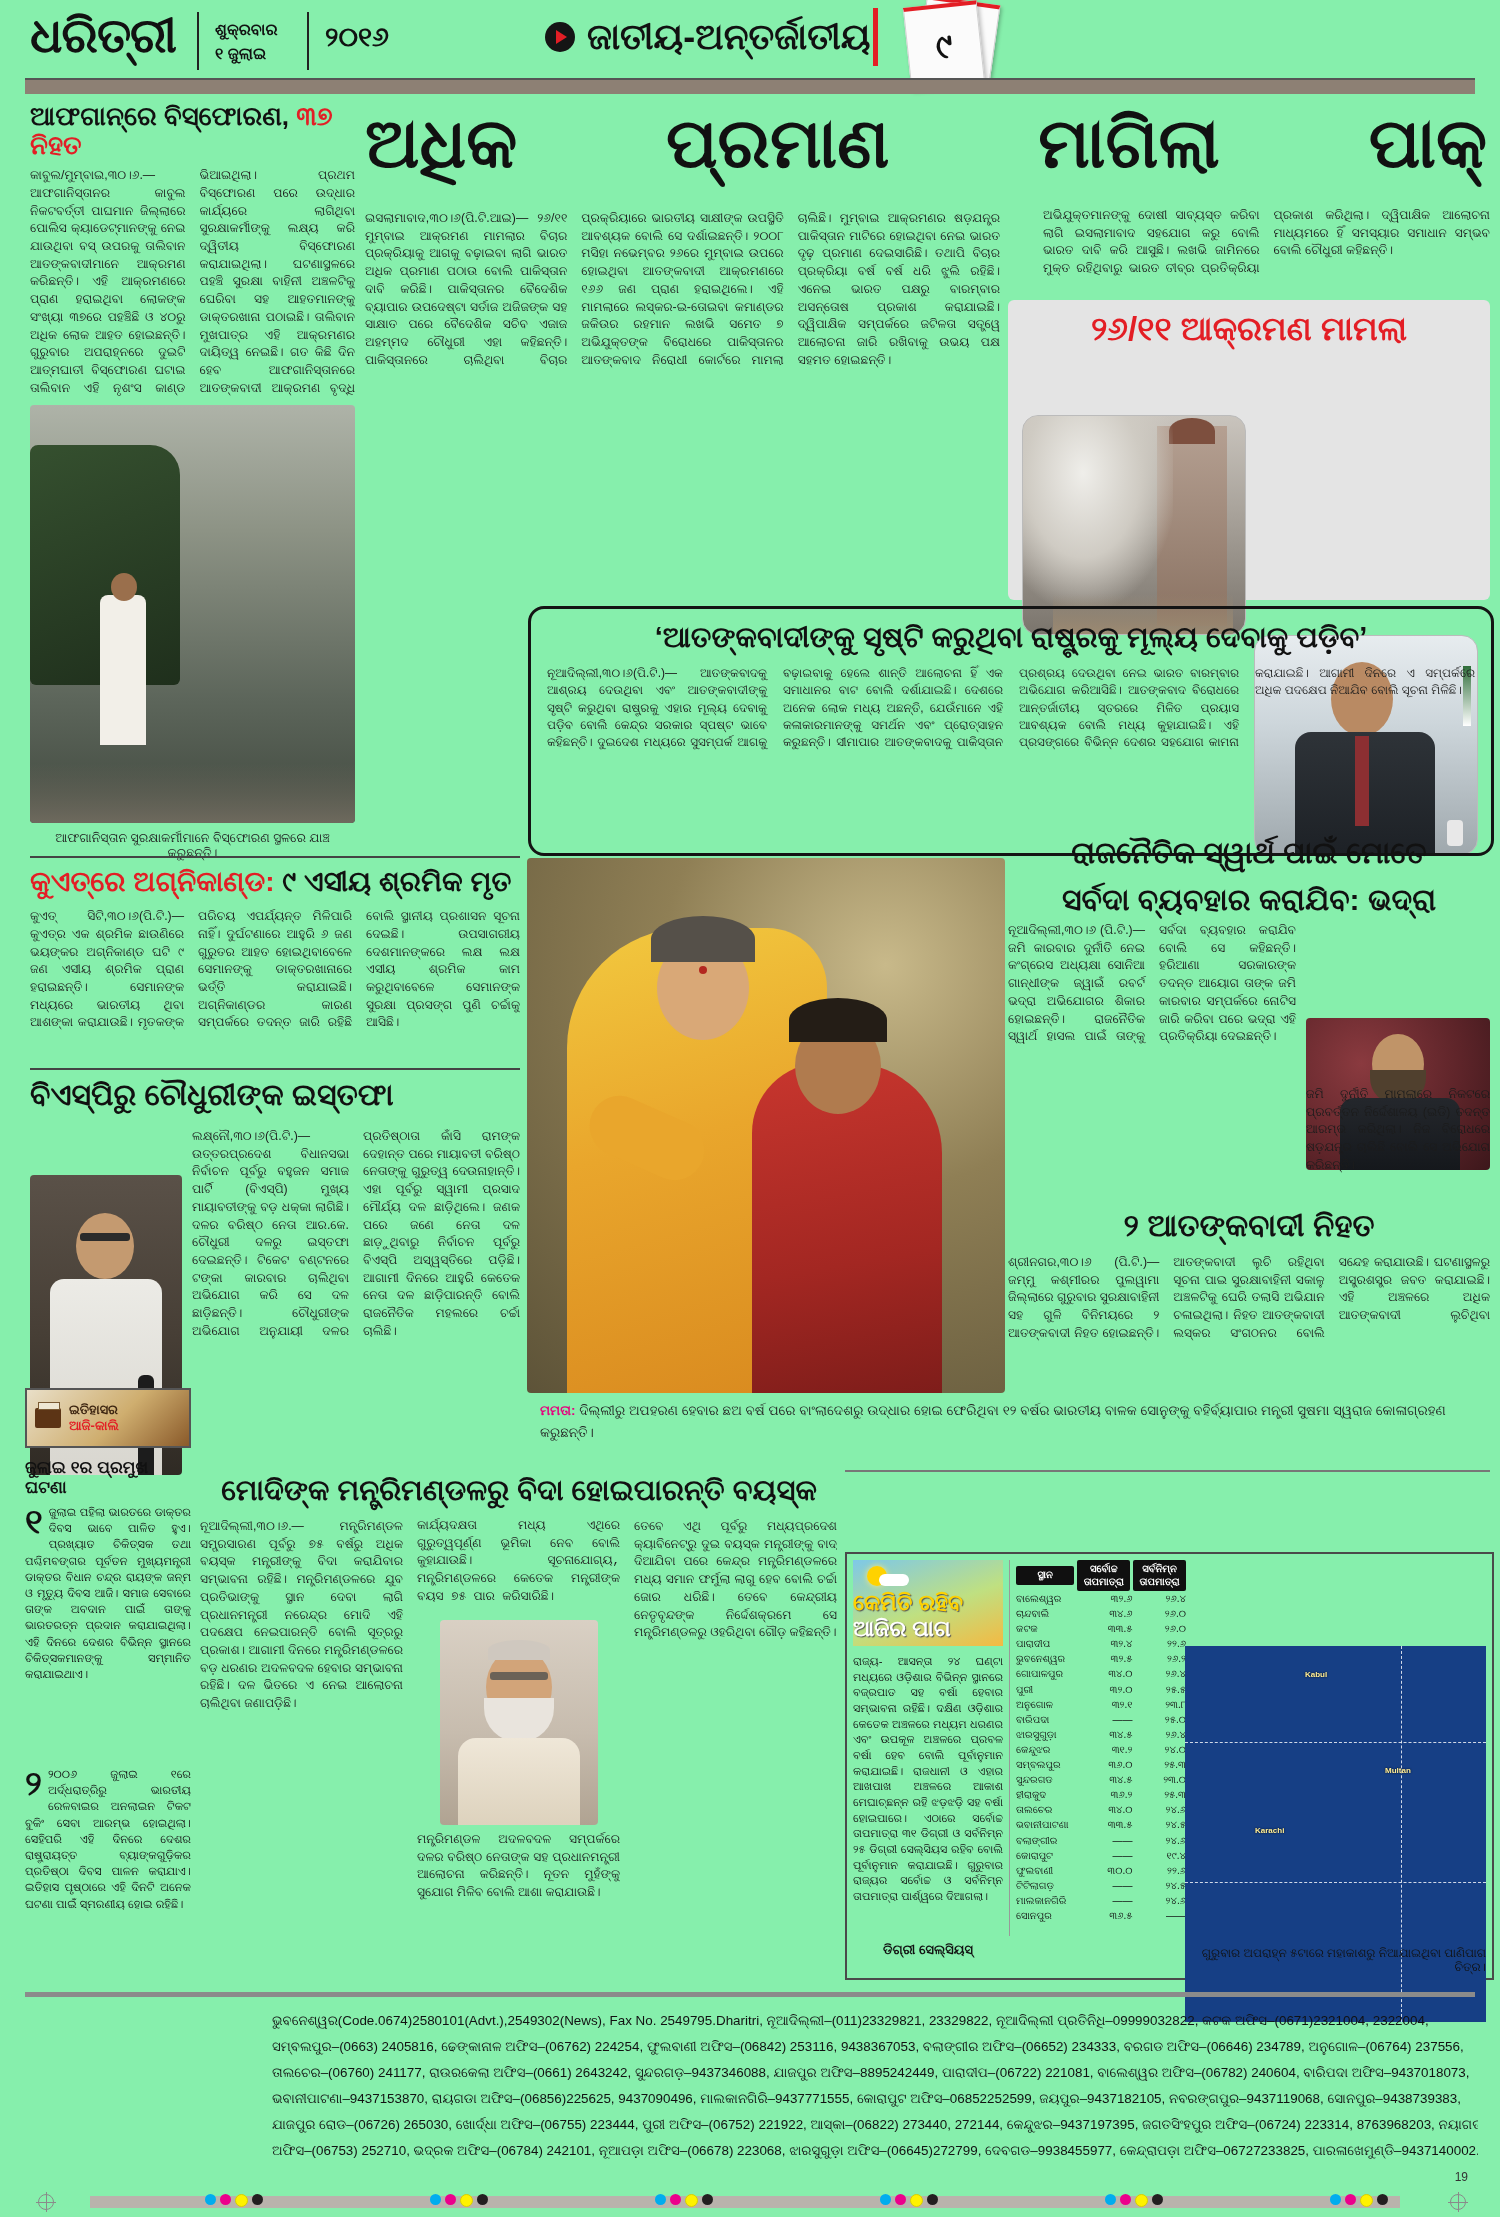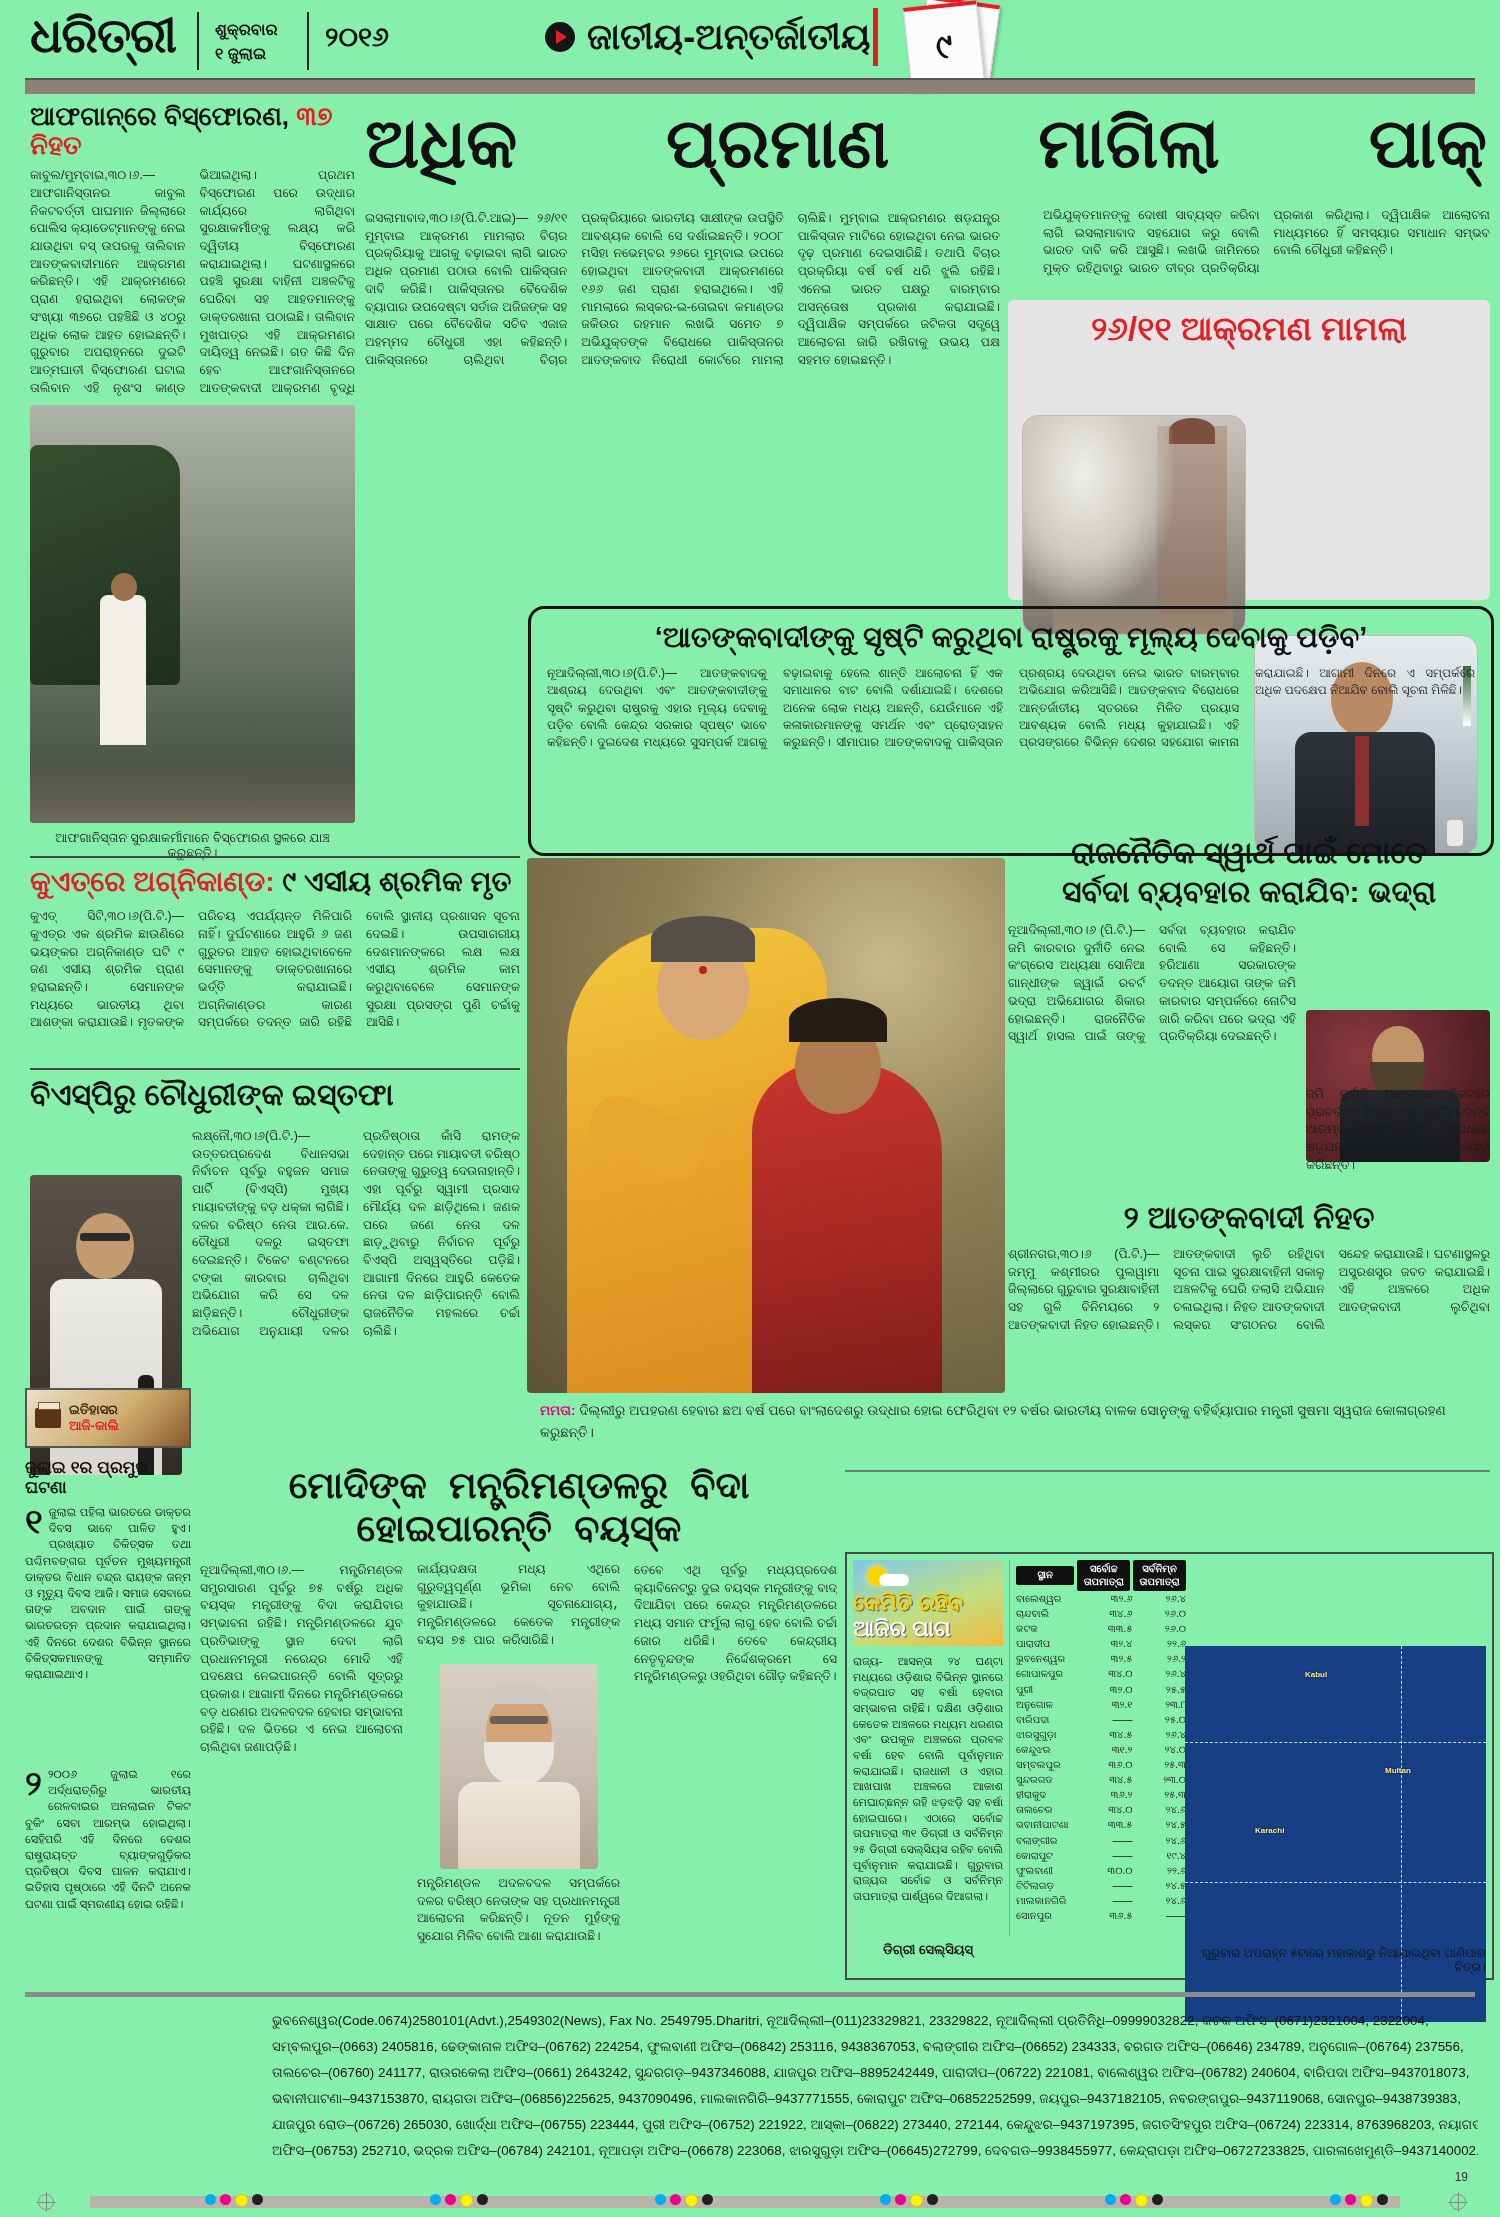--- a/index.html
+++ b/index.html
@@ -33,21 +33,21 @@
   .h-afghan{font-size:26px;font-weight:bold;line-height:1.1;margin:0 0 8px 0;}
   .main-head{font-size:69px;font-weight:bold;white-space:nowrap;letter-spacing:0px;
       text-align:justify;text-align-last:justify;}
   .case-box{background:#e4e4e4;border-radius:6px;}
   .case-title{font-size:33px;font-weight:bold;color:#e31e25;text-align:center;padding-top:10px;}
   .photo{position:relative;overflow:hidden;border-radius:4px;}
   .rphoto{border-radius:16px;border:1px solid #bbb;}
   .quote-box{border:3px solid #141414;border-radius:16px;padding:8px 16px;}
   .quote-head{font-size:29px;font-weight:bold;text-align:center;margin:4px 0 10px 0;}
   .h-mid{font-size:28px;font-weight:bold;margin:0 0 10px 0;line-height:1.15;}
-  .h-mid2{font-size:30px;font-weight:bold;margin:4px 0 10px 0;text-align:center;}
+  .h-mid2{font-size:30px;font-weight:bold;margin:12px 0 10px 0;text-align:center;}
   .caption{font-size:12.5px;text-align:center;color:#222;}
   .mag{color:#e6007e;font-weight:bold;}
   
   .hist-box{border:2px solid #555;height:60px;background:linear-gradient(135deg,#e9dfc8,#cfae6f 55%,#8a5a2a);
       display:flex;align-items:center;gap:8px;padding:4px 8px;box-sizing:border-box;}
   .hist-ico{width:26px;height:20px;background:#5c3415;border-radius:2px;position:relative;flex:0 0 auto;}
   .hist-ico:after{content:"";position:absolute;left:3px;top:-6px;width:20px;height:6px;background:#efe7d2;border:1px solid #7a5a33;}
   .hist-label{font-size:13px;font-weight:bold;color:#3c2410;line-height:1.2;}
   .hist-head{font-size:17px;font-weight:bold;margin:10px 0 6px 0;}
   .hist-item{font-size:11.4px;text-align:justify;line-height:1.42;}
@@ -220,21 +220,21 @@
     <div class="hist-head">ଜୁଲାଇ ୧ର ପ୍ରମୁଖ ଘଟଣା</div>
     <div class="hist-item" style="height:250px;overflow:hidden;">
       <span class="dropnum">୧</span><span>ଜୁଲାଇ ପହିଲା ଭାରତରେ ଡାକ୍ତର ଦିବସ ଭାବେ ପାଳିତ ହୁଏ। ପ୍ରଖ୍ୟାତ ଚିକିତ୍ସକ ତଥା ପଶ୍ଚିମବଙ୍ଗର ପୂର୍ବତନ ମୁଖ୍ୟମନ୍ତ୍ରୀ ଡାକ୍ତର ବିଧାନ ଚନ୍ଦ୍ର ରାୟଙ୍କ ଜନ୍ମ ଓ ମୃତ୍ୟୁ ଦିବସ ଆଜି। ସମାଜ ସେବାରେ ତାଙ୍କ ଅବଦାନ ପାଇଁ ତାଙ୍କୁ ଭାରତରତ୍ନ ପ୍ରଦାନ କରାଯାଇଥିଲା। ଏହି ଦିନରେ ଦେଶର ବିଭିନ୍ନ ସ୍ଥାନରେ ଚିକିତ୍ସକମାନଙ୍କୁ ସମ୍ମାନିତ କରାଯାଇଥାଏ।</span>
     </div>
     <div class="hist-item" style="margin-top:12px;height:200px;overflow:hidden;">
       <span class="dropnum">୨</span><span>୨୦୦୬ ଜୁଲାଇ ୧ରେ ଅର୍ଦ୍ଧରାତ୍ରିରୁ ଭାରତୀୟ ରେଳବାଇର ଅନଲାଇନ ଟିକଟ ବୁକିଂ ସେବା ଆରମ୍ଭ ହୋଇଥିଲା। ସେହିପରି ଏହି ଦିନରେ ଦେଶର ରାଷ୍ଟ୍ରାୟତ୍ତ ବ୍ୟାଙ୍କଗୁଡ଼ିକର ପ୍ରତିଷ୍ଠା ଦିବସ ପାଳନ କରାଯାଏ। ଇତିହାସ ପୃଷ୍ଠାରେ ଏହି ଦିନଟି ଅନେକ ଘଟଣା ପାଇଁ ସ୍ମରଣୀୟ ହୋଇ ରହିଛି।</span>
     </div>
   </div>
 
   <div class="abs" style="left:200px;top:1462px;width:638px;height:514px;">
-    <div class="h-mid2" style="font-size:37px;font-family:Liberation Mono, monospace;">ମୋଦିଙ୍କ ମନ୍ତ୍ରିମଣ୍ଡଳରୁ ବିଦା ହୋଇପାରନ୍ତି ବୟସ୍କ</div>
+    <div class="h-mid2" style="font-size:29px;">ମୋଦିଙ୍କ ମନ୍ତ୍ରିମଣ୍ଡଳରୁ ବିଦା ହୋଇପାରନ୍ତି ବୟସ୍କ</div>
     <div style="display:flex;gap:14px;margin-top:8px;">
       <div class="jtext" style="width:203px;height:448px;">ନୂଆଦିଲ୍ଲୀ,୩୦।୬.— ମନ୍ତ୍ରିମଣ୍ଡଳ ସମ୍ପ୍ରସାରଣ ପୂର୍ବରୁ ୭୫ ବର୍ଷରୁ ଅଧିକ ବୟସ୍କ ମନ୍ତ୍ରୀଙ୍କୁ ବିଦା କରାଯିବାର ସମ୍ଭାବନା ରହିଛି। ମନ୍ତ୍ରିମଣ୍ଡଳରେ ଯୁବ ପ୍ରତିଭାଙ୍କୁ ସ୍ଥାନ ଦେବା ଲାଗି ପ୍ରଧାନମନ୍ତ୍ରୀ ନରେନ୍ଦ୍ର ମୋଦି ଏହି ପଦକ୍ଷେପ ନେଇପାରନ୍ତି ବୋଲି ସୂତ୍ରରୁ ପ୍ରକାଶ। ଆଗାମୀ ଦିନରେ ମନ୍ତ୍ରିମଣ୍ଡଳରେ ବଡ଼ ଧରଣର ଅଦଳବଦଳ ହେବାର ସମ୍ଭାବନା ରହିଛି। ଦଳ ଭିତରେ ଏ ନେଇ ଆଲୋଚନା ଚାଲିଥିବା ଜଣାପଡ଼ିଛି।</div>
       <div style="width:203px;">
         <div class="jtext" style="height:96px;font-family:Liberation Mono, monospace;">କାର୍ଯ୍ୟଦକ୍ଷତା ମଧ୍ୟ ଏଥିରେ ଗୁରୁତ୍ୱପୂର୍ଣ୍ଣ ଭୂମିକା ନେବ ବୋଲି କୁହାଯାଉଛି। ସୂଚନାଯୋଗ୍ୟ, ମନ୍ତ୍ରିମଣ୍ଡଳରେ କେତେକ ମନ୍ତ୍ରୀଙ୍କ ବୟସ ୭୫ ପାର କରିସାରିଛି।</div>
         <div class="photo" style="width:158px;height:205px;margin:6px auto;background:linear-gradient(180deg,#d9d0c4 0%,#c7bcae 55%,#b0a392 100%);">
           <div class="abs face" style="left:46px;top:28px;width:66px;height:78px;background:#d2a479;"></div>
           <div class="abs" style="left:44px;top:78px;width:70px;height:44px;background:#e9e4dd;border-radius:0 0 34px 34px;"></div>
           <div class="abs" style="left:48px;top:20px;width:62px;height:20px;background:#cfc8bf;border-radius:50% 50% 0 0;"></div>
           <div class="abs" style="left:50px;top:52px;width:58px;height:8px;background:#6b6257;border-radius:3px;"></div>
           <div class="abs" style="left:18px;top:118px;width:122px;height:88px;background:linear-gradient(180deg,#efe7d8,#ddd2bd);border-radius:18px 18px 0 0;"></div>

